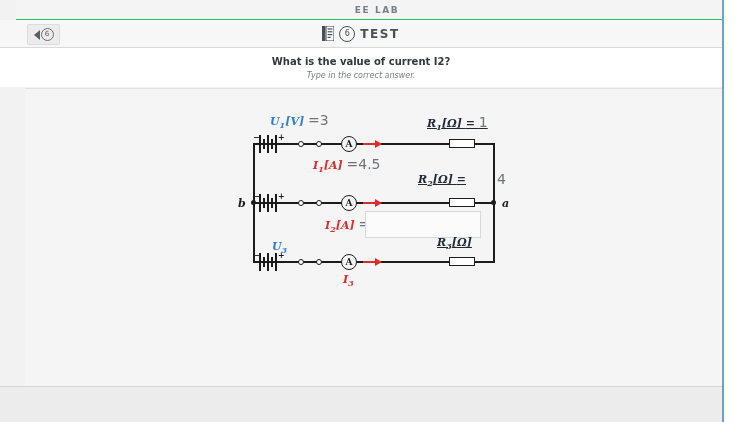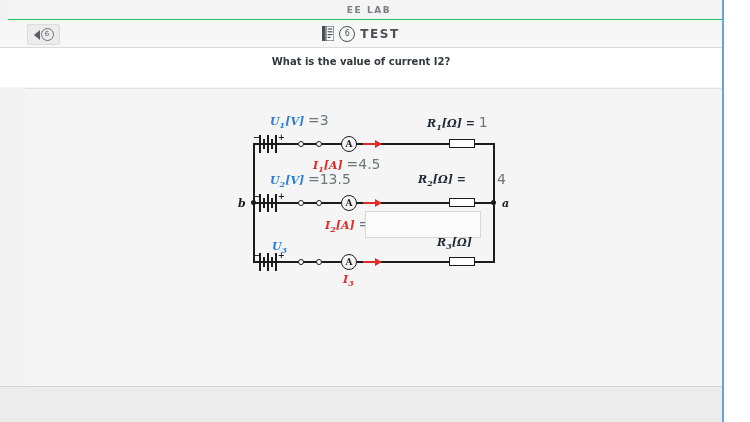--- a/index.html
+++ b/index.html
@@ -31,21 +31,21 @@
   .right-white {
     position: absolute;
     left: 724px; top: 0;
     width: 26px; height: 422px;
     background: #ffffff;
   }
 
   
   .titlebar {
     position: absolute;
-    left: 8px; top: 0;
+    left: 16px; top: 0;
     width: 722px; height: 19px;
     background: #f4f4f4;
     border-bottom: 5px solid #22c55e;
     display: flex;
     align-items: center;
     justify-content: center;
   }
   .titlebar-text {
     font-size: 9px;
     font-weight: bold;
@@ -263,20 +263,21 @@
     font-weight: bold;
     font-style: italic;
     color: #e02b2b;
     text-align: center;
   }
   .lbl-r {
     font-size: 11px;
     font-weight: bold;
     font-style: italic;
     color: #1f2937;
+    text-decoration: underline;
   }
   .lbl-val {
     font-size: 14px;
     color: #6f7478;
     font-family: "DejaVu Sans", sans-serif;
     font-style: normal;
     font-weight: normal;
   }
   .sub {
     font-size: 8px;
@@ -334,20 +335,21 @@
         </svg>
       </span>
       <span class="circ-num-lg">6</span>
       <span class="test-label">TEST</span>
     </div>
 
   </div>
 
   <div class="question-band">
     <div class="question-title">What is the value of current I2?</div>
+    <div class="question-sub">Type in the correct answer.</div>
   </div>
 
   <div class="canvas">
     <div class="circuit">
 
       <div class="wire wire-v" style="left:228px; top:54px; height:120px;"></div>
 
       <div class="wire wire-v" style="left:468px; top:54px; height:120px;"></div>
 
       <div class="lbl-term" style="left:213px; top:108px;">b</div>
@@ -411,24 +413,20 @@
       <div class="open-dot" style="left:291px; top:111px;"></div>
 
       <div class="ammeter" style="left:316px; top:106px;">
         <span>A</span>
       </div>
 
       <div class="arrow" style="left:338px; top:113px; width:18px;"></div>
 
       <div class="resistor" style="left:424px; top:109px;"></div>
 
-      <div class="lbl lbl-u" style="left:245px; top:83px;">
-        <span>U</span><span class="sub">2</span><span>[V]</span>
-        <span class="lbl-val">=</span><span class="lbl-val">13.5</span>
-      </div>
 
       <div class="lbl lbl-i" style="left:300px; top:128px;">
         <span>I</span><span class="sub">2</span><span>[A]</span>
         <span class="lbl-val">=</span>
       </div>
 
       <div class="answer-box" style="left:340px; top:122px; width:114px; height:25px;"></div>
 
       <div class="lbl lbl-r" style="left:393px; top:85px;">
         <span>R</span><span class="sub">2</span><span>[Ω]</span>

